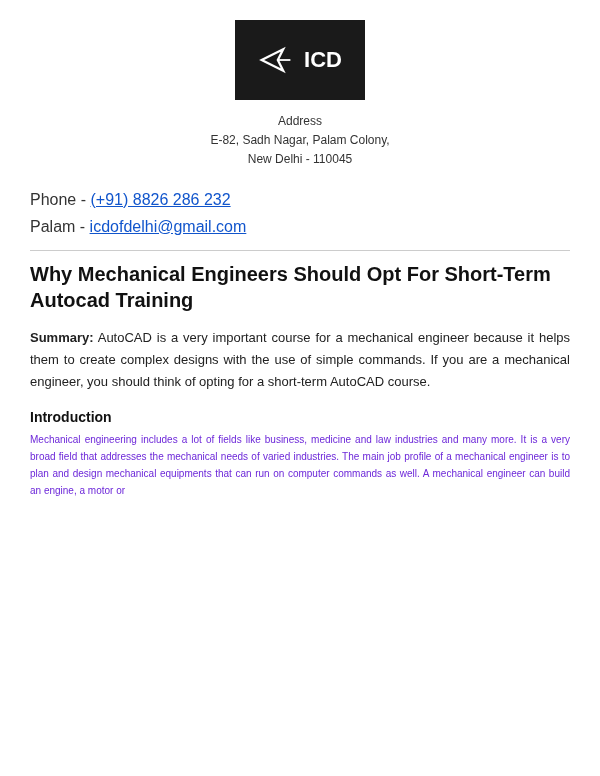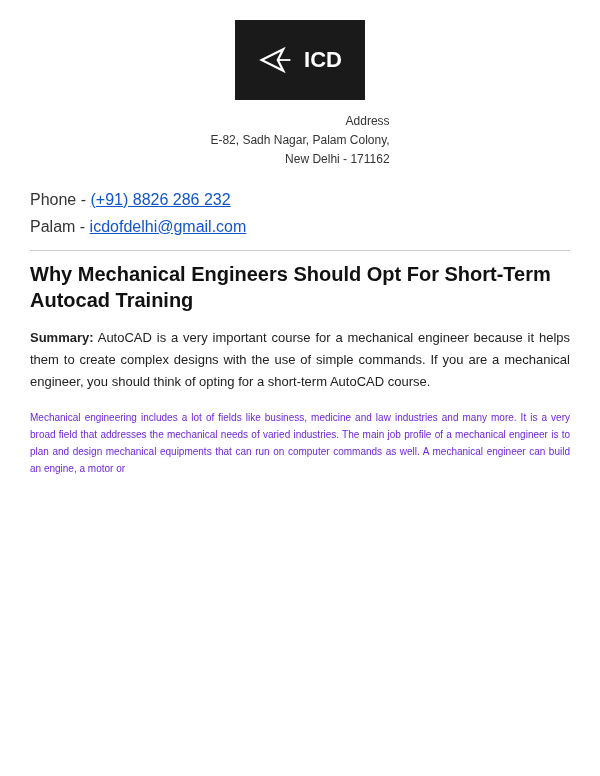--- a/index.html
+++ b/index.html
@@ -60,21 +60,21 @@
     }
 
     .logo-icd {
       font-size: 22px;
       font-weight: bold;
       color: #ffffff;
       line-height: 1;
     }
 
     .address-section {
-      text-align: right;
+      text-align: center;
       font-size: 12px;
       line-height: 1.6;
       color: #333333;
     }
 
     .address-label {
       font-weight: normal;
       color: #333;
     }
 
@@ -149,21 +149,21 @@
         </svg>
         <div>
           <div class="logo-icd">ICD</div>
         </div>
       </div>
     </div>
 
     <div class="address-section">
       <div class="address-label">Address</div>
       <div>E-82, Sadh Nagar, Palam Colony,</div>
-      <div>New Delhi - 171162</div>
+      <div>New Delhi - 110045</div>
     </div>
   </div>
 
   <div class="contact-section">
     <div>
       <span>Phone - </span><a href="#">(+91) 8826 286 232</a>
     </div>
     <div>
       <span>Palam - </span><a href="#">icdofdelhi@gmail.com</a>
     </div>
@@ -171,16 +171,17 @@
 
   <hr class="divider">
 
   <h1 class="main-title">Why Mechanical Engineers Should Opt For Short-Term Autocad Training</h1>
 
   <p class="summary-para">
     <span class="summary-bold">Summary:</span><span> AutoCAD is a very important course for a mechanical engineer because it helps them to create complex designs with the use of simple commands. If you are a mechanical engineer, you should think of opting for a short-term AutoCAD course.</span>
   </p>
 
   <div>
+    <h2 class="section-heading">Introduction</h2>
     <p class="body-para">Mechanical engineering includes a lot of fields like business, medicine and law industries and many more. It is a very broad field that addresses the mechanical needs of varied industries. The main job profile of a mechanical engineer is to plan and design mechanical equipments that can run on computer commands as well. A mechanical engineer can build an engine, a motor or</p>
   </div>
 
 </div>
 
 </body></html>

